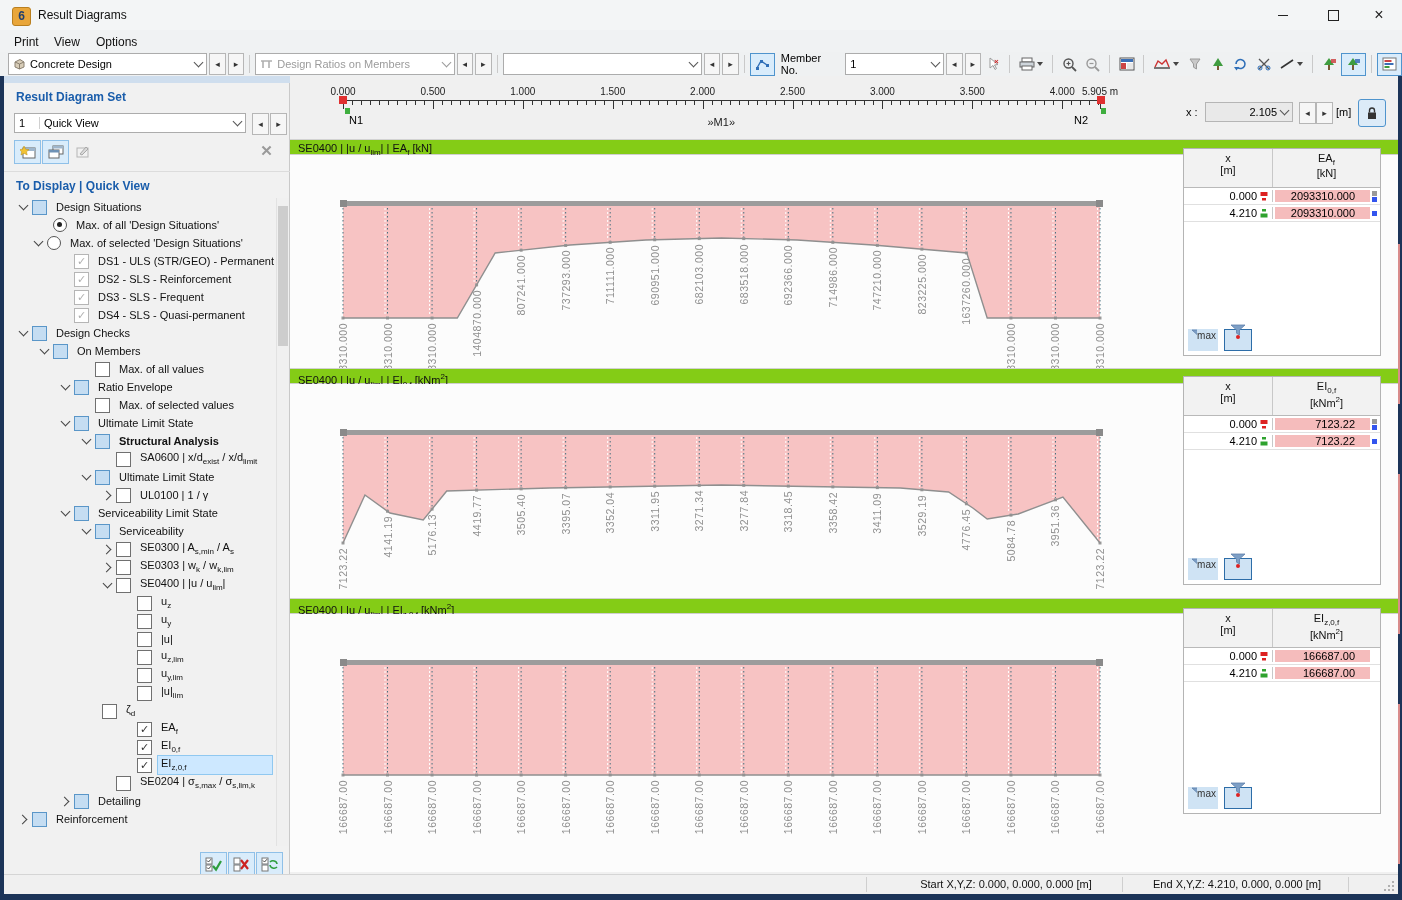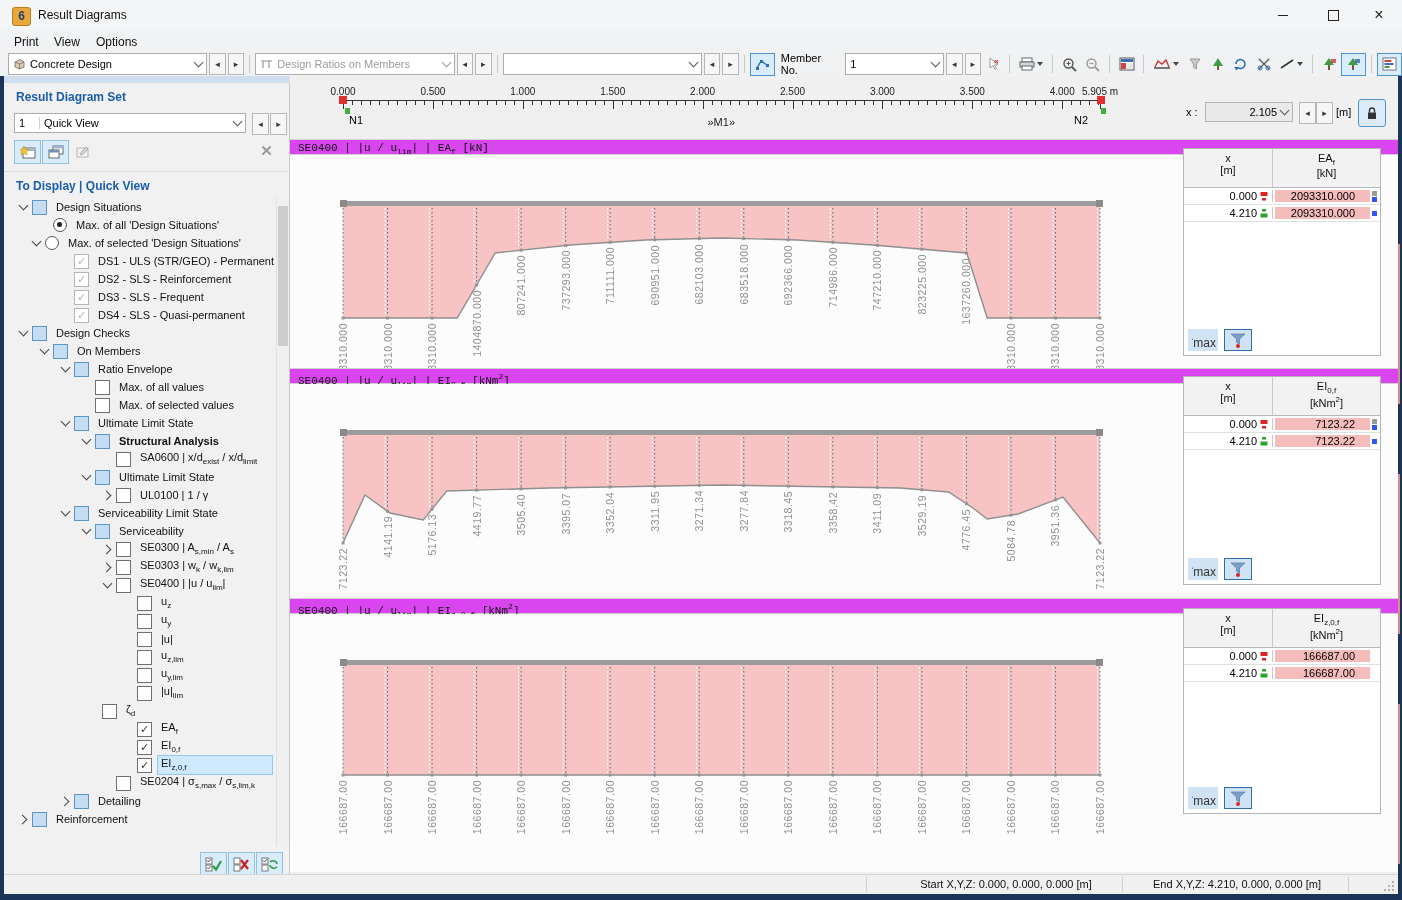--- a/index.html
+++ b/index.html
@@ -52,40 +52,40 @@
   .rb{width:12px;height:12px;border:1px solid #555;border-radius:50%;background:#fff;flex:none;
       margin-right:6px;position:relative;}
   .rb.on:after{content:"";position:absolute;left:2.5px;top:2.5px;width:5px;height:5px;border-radius:50%;background:#222;}
   .tlabel{padding:1px 3px;}
   .tlabel.sel{background:#cde8ff;outline:1px solid #90c8f0;flex:1;margin-right:18px;}
   .scrolltrack{left:272px;top:115px;width:12px;height:648px;background:#f0f0f0;border-left:1px solid #e2e2e2;}
   .scrollthumb{left:1px;top:8px;width:10px;height:140px;background:#cdcdcd;}
 
   
   .main{left:290px;top:76px;width:1108px;height:798px;background:#f0f0f0;overflow:hidden;}
-  .sec-h{left:0;width:1108px;height:16px;background:#d946ef;border-top:1px solid #d2d2d2;
-         border-bottom:1px solid #cfcfcf;font-size:11px;color:#111;line-height:16px;padding-left:8px;box-sizing:border-box;font-family:Liberation Mono, monospace;}
+  .sec-h{left:0;width:1108px;height:16px;background:#84cc16;border-top:1px solid #d2d2d2;
+         border-bottom:1px solid #cfcfcf;font-size:11px;color:#111;line-height:16px;padding-left:8px;box-sizing:border-box;}
   .chart-area{left:0;width:1108px;background:#fcfcfc;overflow:hidden;}
   .vlab{position:absolute;font-size:10.5px;color:#8f8f8f;white-space:nowrap;
         transform:rotate(-90deg) translateX(-100%);transform-origin:0 0;letter-spacing:.5px;}
   .ruler-lab{position:absolute;font-size:10px;color:#222;transform:translateX(-50%);white-space:nowrap;}
   .tick{position:absolute;width:1px;background:#333;}
 
   
   .rtable{left:893px;width:198px;background:#fff;border:1px solid #b4b4b4;box-sizing:border-box;}
   .rt-head{height:38px;background:#f2f2f2;border-bottom:1px solid #b9b9b9;display:flex;font-size:11px;color:#111;}
   .rt-c1{width:89px;border-right:1px solid #c8c8c8;box-sizing:border-box;text-align:center;}
   .rt-c2{flex:1;text-align:center;}
   .rt-row{height:16px;display:flex;font-size:11px;border-bottom:1px solid #e0e0e0;align-items:center;}
   .rt-x{width:89px;border-right:1px solid #c8c8c8;box-sizing:border-box;display:flex;align-items:center;justify-content:flex-end;gap:3px;padding-right:4px;}
   .rt-v{flex:1;display:flex;align-items:center;gap:2px;padding:0 2px;}
   .pink{background:#f5bcbc;flex:1;text-align:right;padding-right:15px;font-size:11px;}
   .sq{width:5px;height:5px;display:block;}
   .tbl-btn{position:absolute;height:22px;background:#cfe3f4;border:none;display:flex;align-items:flex-end;
-           justify-content:center;font-size:12px;color:#333;padding:1px 2px;box-sizing:border-box;}
+           justify-content:center;font-size:10px;color:#333;padding:10px 2px;box-sizing:border-box;}
   .tbl-btn.filter{border:1.5px solid #2d6da8;}
 
   
   .statusbar{left:4px;top:874px;width:1394px;height:19px;background:#f0f0f0;border-top:1px solid #d5d5d5;font-size:11px;color:#111;}
   .st-sep{position:absolute;top:2px;width:1px;height:15px;background:#cfcfcf;}
 </style>
 </head>
 <body>
 
 <div class="app">
@@ -303,21 +303,21 @@
             <i></i>
           </span>
           <span class="cb partial"></span>
           <span class="tlabel">Design Situations</span>
         </div>
         <div class="trow" style="padding-left: 31px;">
           <span class="exp"></span>
           <span class="rb on"></span>
           <span class="tlabel">Max. of all 'Design Situations'</span>
         </div>
-        <div class="trow" style="padding-left: 23px;">
+        <div class="trow" style="padding-left: 13px; margin-left: 12px;">
           <span class="exp open">
             <i></i>
           </span>
           <span class="rb"></span>
           <span class="tlabel">Max. of selected 'Design Situations'</span>
         </div>
         <div class="trow" style="padding-left: 52px;">
           <span class="exp"></span>
           <span class="cb dis">✓</span>
           <span class="tlabel">DS1 - ULS (STR/GEO) - Permanent ...</span>
@@ -344,31 +344,31 @@
           <span class="cb partial"></span>
           <span class="tlabel">Design Checks</span>
         </div>
         <div class="trow" style="padding-left: 31px;">
           <span class="exp open">
             <i></i>
           </span>
           <span class="cb partial"></span>
           <span class="tlabel">On Members</span>
         </div>
+        <div class="trow" style="padding-left: 73px;">
+          <span class="exp"></span>
+          <span class="cb"></span>
+          <span class="tlabel">Max. of all values</span>
+        </div>
         <div class="trow" style="padding-left: 52px;">
           <span class="exp open">
             <i></i>
           </span>
           <span class="cb partial"></span>
           <span class="tlabel">Ratio Envelope</span>
-        </div>
-        <div class="trow" style="padding-left: 73px;">
-          <span class="exp"></span>
-          <span class="cb"></span>
-          <span class="tlabel">Max. of all values</span>
         </div>
         <div class="trow" style="padding-left: 73px;">
           <span class="exp"></span>
           <span class="cb"></span>
           <span class="tlabel">Max. of selected values</span>
         </div>
         <div class="trow" style="padding-left: 52px;">
           <span class="exp open">
             <i></i>
           </span>

